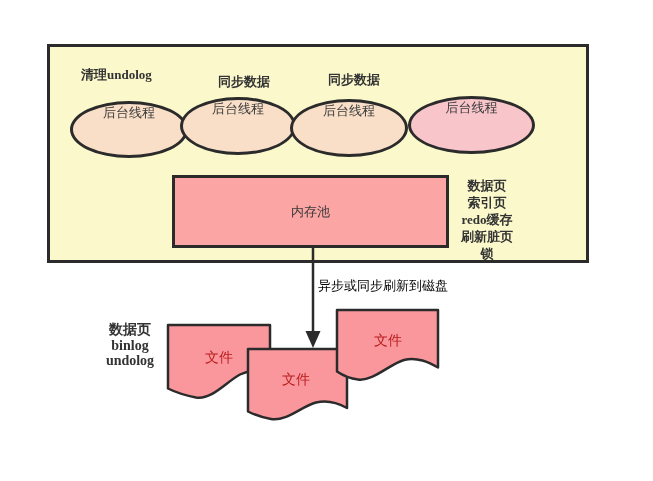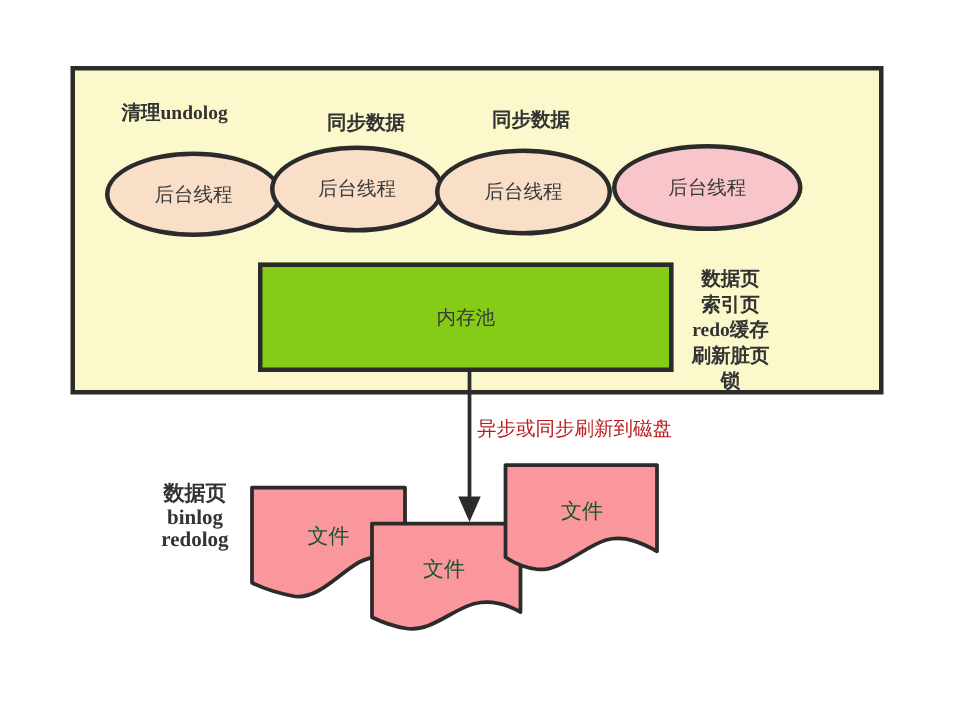--- a/index.html
+++ b/index.html
@@ -27,35 +27,35 @@
     color: #333333;
     white-space: nowrap;
   }
   .thread {
     position: absolute;
     border: 3px solid #2b2b2b;
     border-radius: 50%;
     box-sizing: border-box;
     background: #f9dfc8;
     display: flex;
-    align-items: center;
+    align-items: flex-start;
     justify-content: center;
     font-size: 13px;
     color: #3a3a3a;
   }
   .thread.pink { background: #f8c5cb; }
   .t1 { left: 70px;  top: 101px; width: 118px; height: 57px; }
   .t2 { left: 180px; top: 97px;  width: 116px; height: 58px; }
   .t3 { left: 290px; top: 99px;  width: 118px; height: 58px; }
   .t4 { left: 408px; top: 96px;  width: 127px; height: 58px; }
   .pool {
     position: absolute;
     left: 172px; top: 175px;
     width: 277px; height: 73px;
-    background: #84cc16;
+    background: #fca5a5;
     border: 3px solid #2b2b2b;
     box-sizing: border-box;
     display: flex;
     align-items: center;
     justify-content: center;
     font-size: 13px;
     color: #3a3a3a;
   }
   .pool-contents {
     position: absolute;
@@ -69,37 +69,37 @@
   }
   .svg-layer {
     position: absolute;
     left: 0; top: 0;
     width: 653px; height: 481px;
   }
   .flush-label {
     position: absolute;
     left: 318px; top: 277px;
     font-size: 13px;
-    color: #b91c1c;
+    color: #000000;
     white-space: nowrap;
   }
   .file-types {
     position: absolute;
     left: 88px; top: 322px;
     width: 84px;
     text-align: center;
     font-size: 14px;
     font-weight: bold;
     line-height: 15.5px;
     color: #333333;
   }
   .file-label {
     position: absolute;
     font-size: 14px;
-    color: #14532d;
+    color: #b91c1c;
     transform: translate(-50%, -50%);
     white-space: nowrap;
   }
   .fl1 { left: 219px; top: 358px; }
   .fl2 { left: 296px; top: 380px; }
   .fl3 { left: 388px; top: 341px; }
   .blue-mark {
     position: absolute;
     left: 14px; top: 466px;
     width: 24px; height: 15px;
@@ -161,21 +161,21 @@
              C429,362.5 417,356.5 404,360
              C389,364.5 373,381.5 358,379.5
              C350,378.5 343,375.5 337,371.5 Z" fill="#fa979d" stroke="#2b2b2b" stroke-width="2.5" stroke-linejoin="round"></path>
   </svg>
 
   <div class="flush-label">异步或同步刷新到磁盘</div>
 
   <div class="file-types">
     <div>数据页</div>
     <div>binlog</div>
-    <div>redolog</div>
+    <div>undolog</div>
   </div>
 
   <div class="file-label fl1">文件</div>
   <div class="file-label fl2">文件</div>
   <div class="file-label fl3">文件</div>
 
   <div class="blue-mark"></div>
 
 </div>
 

